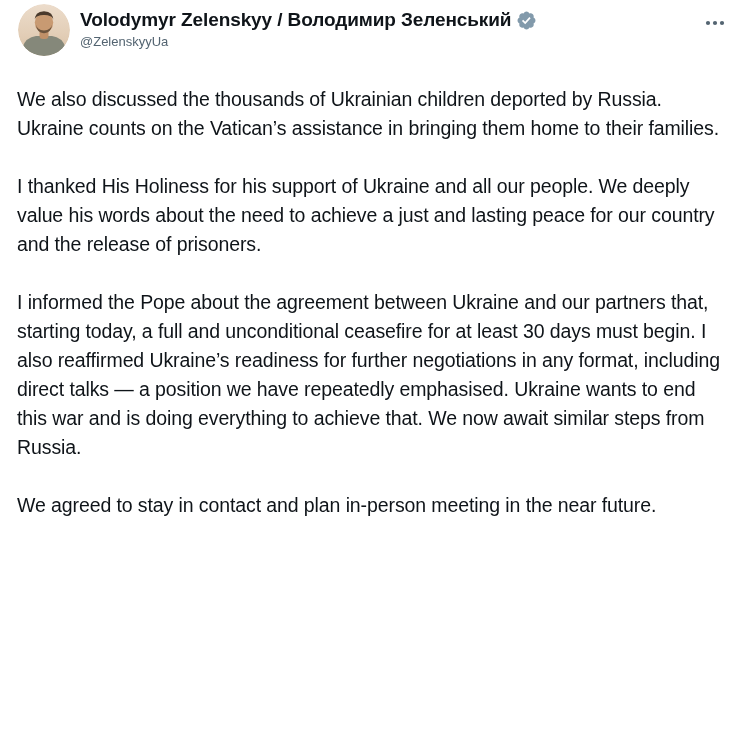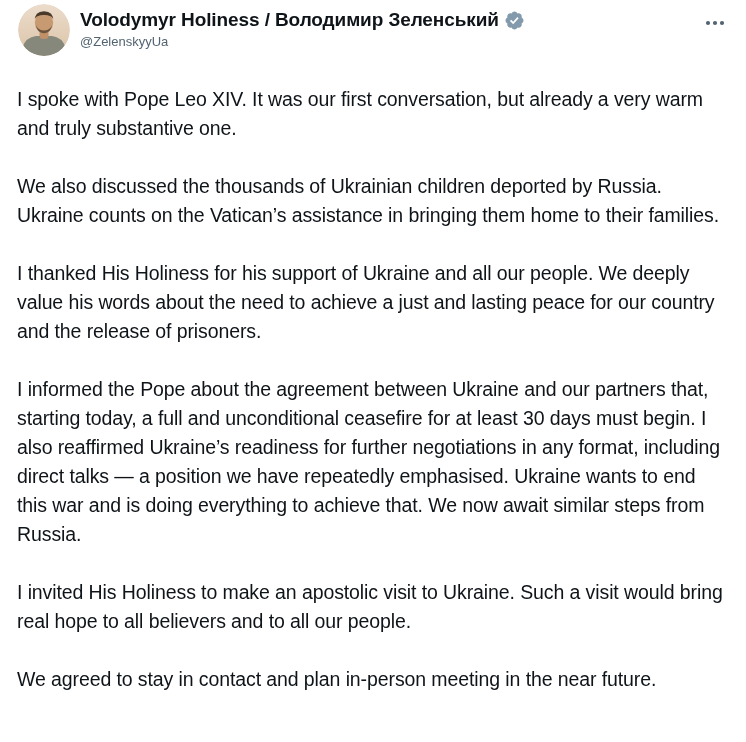--- a/index.html
+++ b/index.html
@@ -112,40 +112,38 @@
 
           <path d="M16.6 17 Q16.5 7.5 26 7.2 Q35.5 7.5 35.4 17 Q35.4 13.5 32.5 12.2 Q29 10.8 26 11 Q23 10.8 19.5 12.2 Q16.6 13.5 16.6 17 Z" fill="#4a3a2c"></path>
 
           <path d="M18 20.5 Q18.5 28.5 26 29.2 Q33.5 28.5 34 20.5 Q33 26 26 26.4 Q19 26 18 20.5 Z" fill="#5a4634" opacity="0.85"></path>
         </g>
       </svg>
     </div>
 
     <div class="user-block">
       <div class="display-name-row">
-        <span class="display-name">Volodymyr Holiness / Володимир Зеленський</span>
+        <span class="display-name">Volodymyr Zelenskyy / Володимир Зеленський</span>
         <svg class="verified-badge" viewBox="0 0 24 24">
           <path fill="#829aab" d="M22.25 12c0-1.43-.88-2.67-2.19-3.34.46-1.39.2-2.9-.81-3.91s-2.52-1.27-3.91-.81c-.66-1.31-1.91-2.19-3.34-2.19s-2.67.88-3.33 2.19c-1.4-.46-2.91-.2-3.92.81s-1.26 2.52-.8 3.91c-1.31.67-2.2 1.91-2.2 3.34s.89 2.67 2.2 3.34c-.46 1.39-.21 2.9.8 3.91s2.52 1.26 3.91.81c.67 1.31 1.91 2.19 3.34 2.19s2.68-.88 3.34-2.19c1.39.45 2.9.2 3.91-.81s1.27-2.52.81-3.91c1.31-.67 2.19-1.91 2.19-3.34zm-11.71 4.2L6.8 12.46l1.41-1.42 2.26 2.26 4.8-5.23 1.47 1.36-6.2 6.77z"></path>
         </svg>
       </div>
       <div class="handle">@ZelenskyyUa</div>
     </div>
 
     <div class="more-button">
       <svg width="22" height="22" viewBox="0 0 22 22">
         <circle cx="4" cy="11" r="2.1" fill="#536471"></circle>
         <circle cx="11" cy="11" r="2.1" fill="#536471"></circle>
         <circle cx="18" cy="11" r="2.1" fill="#536471"></circle>
       </svg>
     </div>
 
   </div>
 
   <div class="tweet-body">
-      <p class="tweet-paragraph">I spoke with Pope Leo XIV. It was our first conversation, but already a very warm and truly substantive one.</p>
       <p class="tweet-paragraph">We also discussed the thousands of Ukrainian children deported by Russia. Ukraine counts on the Vatican’s assistance in bringing them home to their families.</p>
       <p class="tweet-paragraph">I thanked His Holiness for his support of Ukraine and all our people. We deeply value his words about the need to achieve a just and lasting peace for our country and the release of prisoners.</p>
       <p class="tweet-paragraph">I informed the Pope about the agreement between Ukraine and our partners that, starting today, a full and unconditional ceasefire for at least 30 days must begin. I also reaffirmed Ukraine’s readiness for further negotiations in any format, including direct talks — a position we have repeatedly emphasised. Ukraine wants to end this war and is doing everything to achieve that. We now await similar steps from Russia.</p>
-      <p class="tweet-paragraph">I invited His Holiness to make an apostolic visit to Ukraine. Such a visit would bring real hope to all believers and to all our people.</p>
       <p class="tweet-paragraph">We agreed to stay in contact and plan in-person meeting in the near future.</p>
     </div>
 
 </div>
 
 </body></html>

